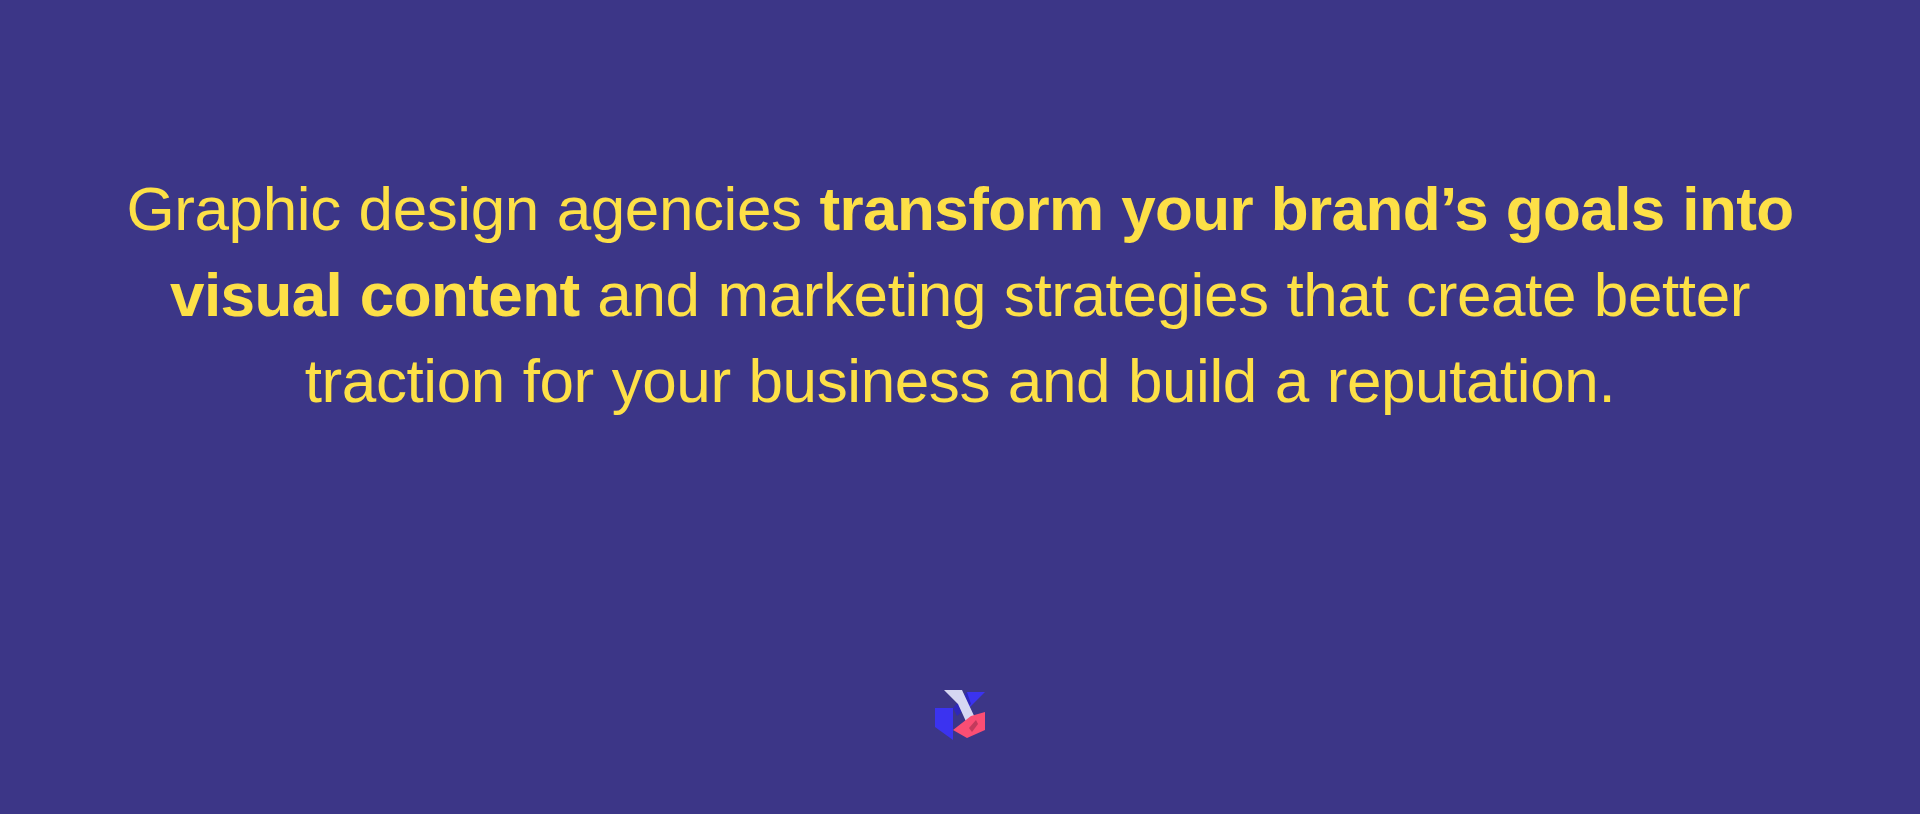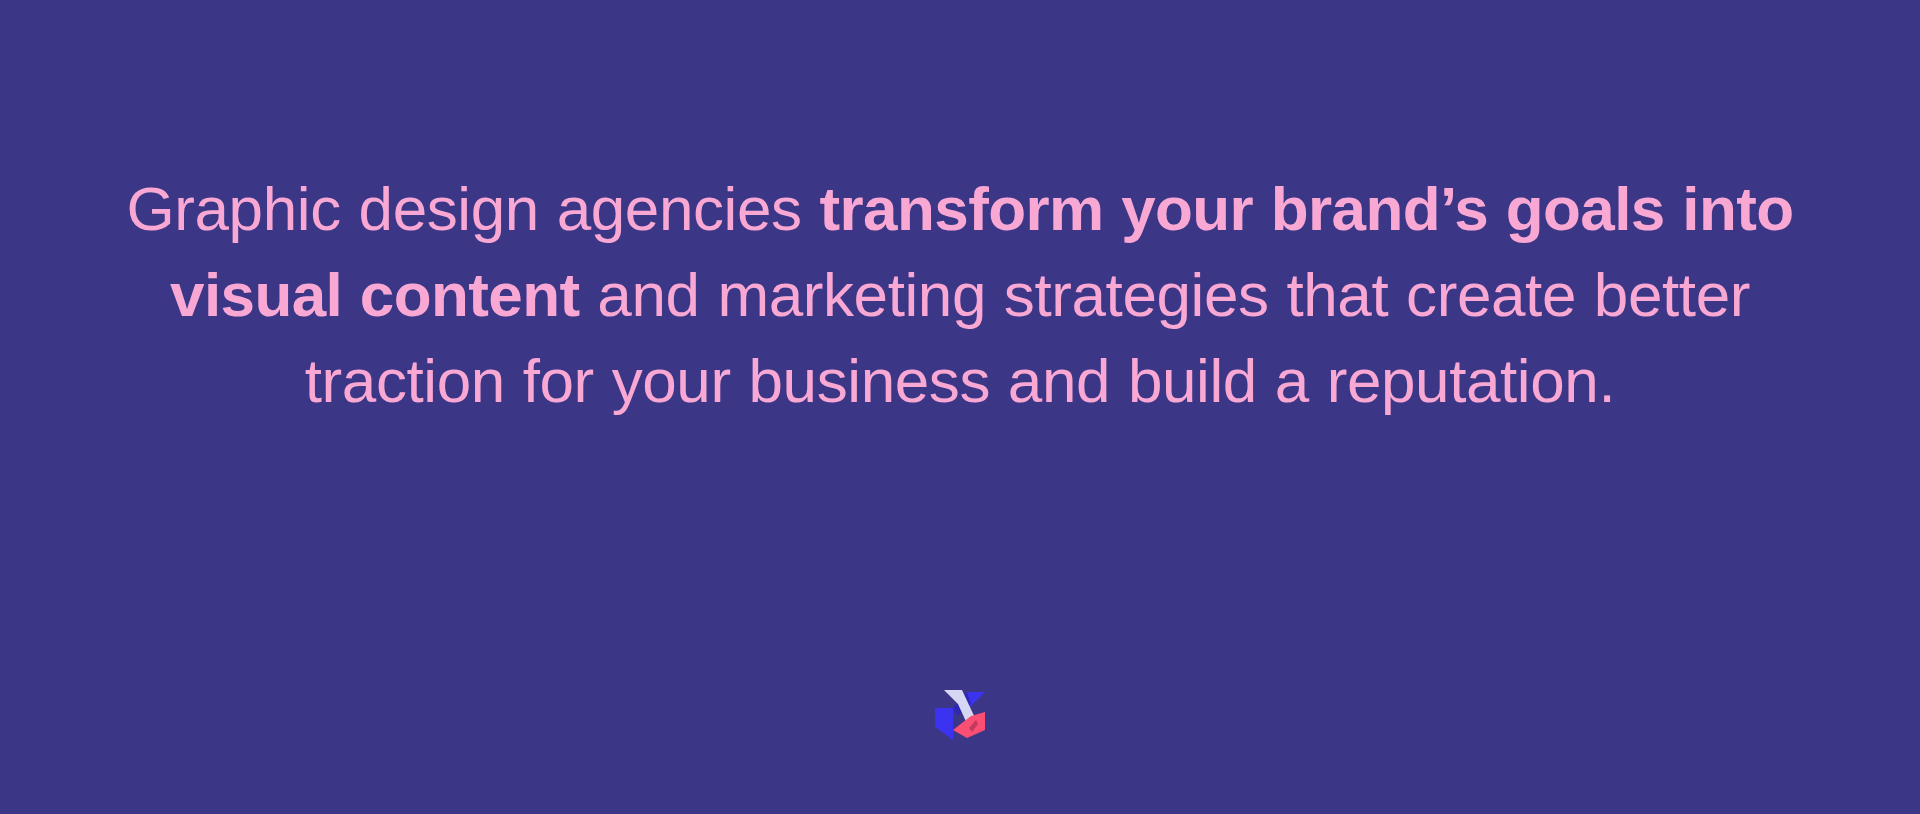--- a/index.html
+++ b/index.html
@@ -68,21 +68,21 @@
     width: 58px;
     height: 58px;
   }
 </style>
 </head>
 <body>
 
 <div class="banner" style="background: rgb(60, 54, 135);">
 
   <div class="quote-block">
-    <p class="quote-text" style="color: #f9a8d4;"><span>Graphic design agencies </span><span class="em">transform your brand’s goals into visual content</span><span> and marketing strategies that create better traction for your business and build a reputation.</span></p>
+    <p class="quote-text" style="color: #fde047;"><span>Graphic design agencies </span><span class="em">transform your brand’s goals into visual content</span><span> and marketing strategies that create better traction for your business and build a reputation.</span></p>
   </div>
 
   <div class="logo-wrap">
     <svg class="logo-mark" viewBox="0 0 58 58" aria-hidden="true">
 
       <polygon points="4,22 22,22 22,54 4,41" fill="#3B33F0"></polygon>
 
       <polygon points="36,6 54,6 36,24" fill="#3B33F0"></polygon>
 
       <polygon points="22,22 36,6 40,18 26,30" fill="#2E27B8"></polygon>

